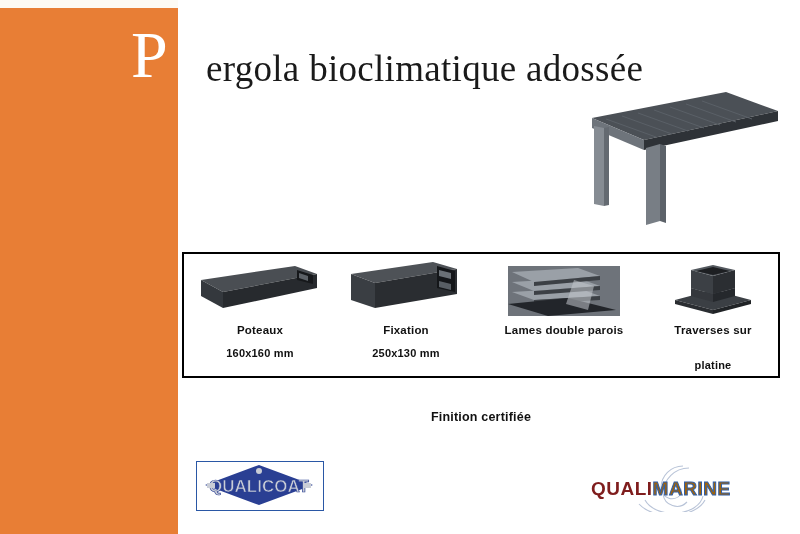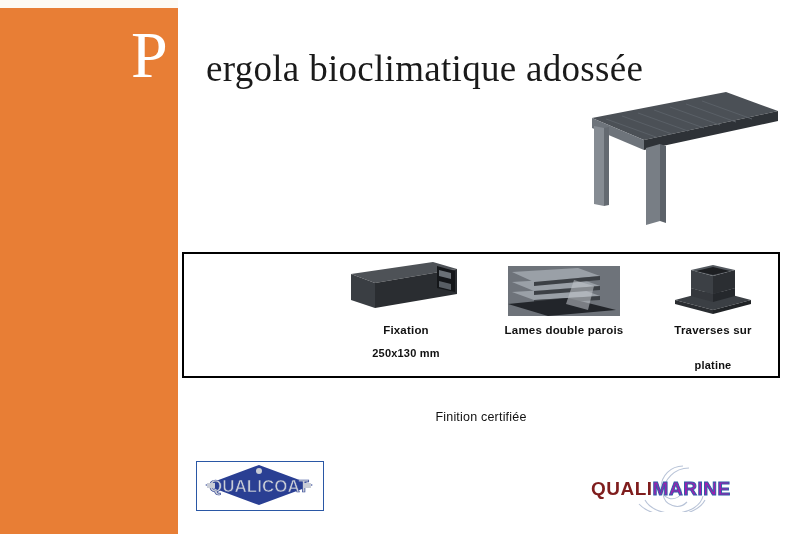--- a/index.html
+++ b/index.html
@@ -87,38 +87,38 @@
   .prod.p1{left:6px;width:140px;}
   .prod.p2{left:152px;width:140px;}
   .prod.p3{left:300px;width:160px;}
   .prod.p3 .pname{}
   .prod.p4{left:464px;width:130px;}
   .prod.p4 .pdim{margin-top:23px;}
 
   
   .finition{
     position:absolute;left:182px;top:410px;width:598px;text-align:center;
-    font-size:12.5px;font-weight:400;color:#111;letter-spacing:.2px;
+    font-size:12.5px;font-weight:700;color:#111;letter-spacing:.2px;
   }
 
   
   .logo-qualicoat{
     position:absolute;left:196px;top:461px;width:128px;height:50px;
     border:1.5px solid #2a57a5;background:#ffffff;box-sizing:border-box;
   }
   .logo-qualimarine{
     position:absolute;left:585px;top:462px;width:150px;height:50px;
   }
   .qm-text{
     position:absolute;left:6px;top:16px;
     font-size:19px;font-weight:700;letter-spacing:.5px;
     font-family:"Liberation Sans", sans-serif;
   }
   .qm-a{color:#7f1d1d;}
-  .qm-b{color:#a21caf;margin-top:40px;-webkit-text-stroke:1px #2f5fa8;}
+  .qm-b{color:#a16207;margin-top:40px;-webkit-text-stroke:1px #2f5fa8;}
 </style>
 </head>
 <body>
 
 <div class="page">
 
   <div class="sidebar"></div>
   <div class="top-strip"></div>
 
   <div class="feature" style="top:108px;">
@@ -211,20 +211,33 @@
       <polygon points="80,70 94,66 94,143 80,147" fill="#787e85"></polygon>
       <polygon points="94,66 100,68 100,145 94,143" fill="#5c6269"></polygon>
 
       <polygon points="28,48 38,50 38,128 28,126" fill="#868c93"></polygon>
       <polygon points="38,50 43,49 43,127 38,128" fill="#646a71"></polygon>
     </svg>
   </div>
 
   <div class="prodbox">
 
+    <div class="prod p1">
+      <div class="pimg">
+        <svg width="122" height="54" viewBox="0 0 122 54" aria-hidden="true">
+          <polygon points="2,18 96,4 118,12 24,30" fill="#4a4e53"></polygon>
+          <polygon points="2,18 24,30 24,46 2,34" fill="#34383d"></polygon>
+          <polygon points="24,30 118,12 118,26 24,46" fill="#272a2e"></polygon>
+          <polygon points="98,8 114,13 114,22 98,18" fill="#16181b"></polygon>
+          <path d="M100 11 l9 3 v5 l-9 -3 z" fill="#5c6167"></path>
+        </svg>
+      </div>
+      <div class="pname">Poteaux</div>
+      <div class="pdim">160x160 mm</div>
+    </div>
 
     <div class="prod p2">
       <div class="pimg">
         <svg width="118" height="56" viewBox="0 0 118 56" aria-hidden="true">
           <polygon points="4,14 86,2 110,9 28,23" fill="#4e5257"></polygon>
           <polygon points="4,14 28,23 28,48 4,40" fill="#3a3e43"></polygon>
           <polygon points="28,23 110,9 110,34 28,48" fill="#2a2d31"></polygon>
           <polygon points="90,6 108,11 108,32 90,28" fill="#141619"></polygon>
           <path d="M92 10 l12 3 v6 l-12 -3 z" fill="#6a7076"></path>
           <path d="M92 21 l12 3 v6 l-12 -3 z" fill="#585e64"></path>

